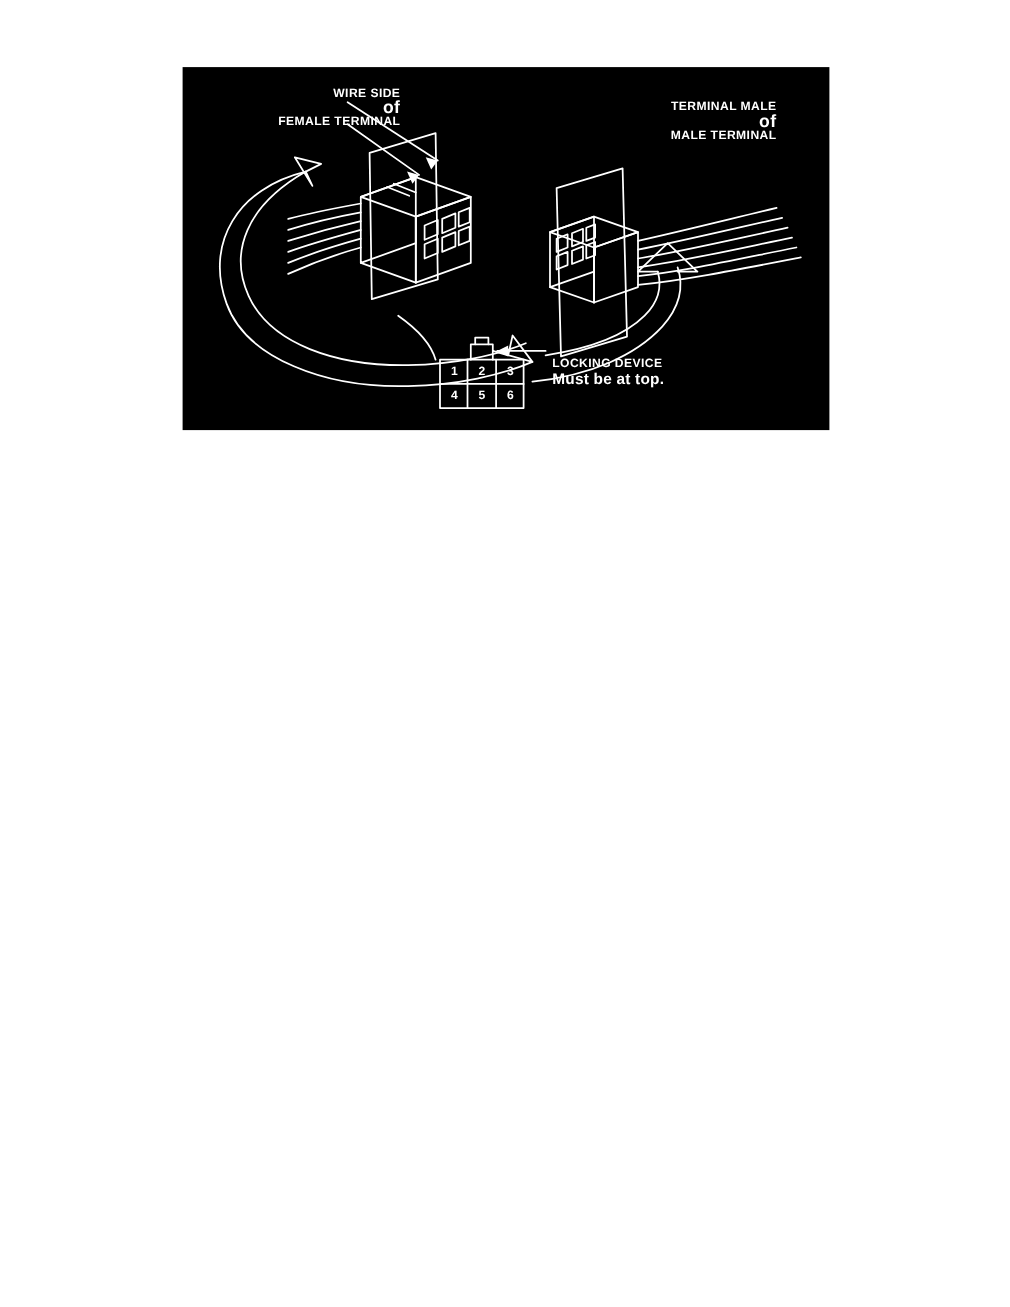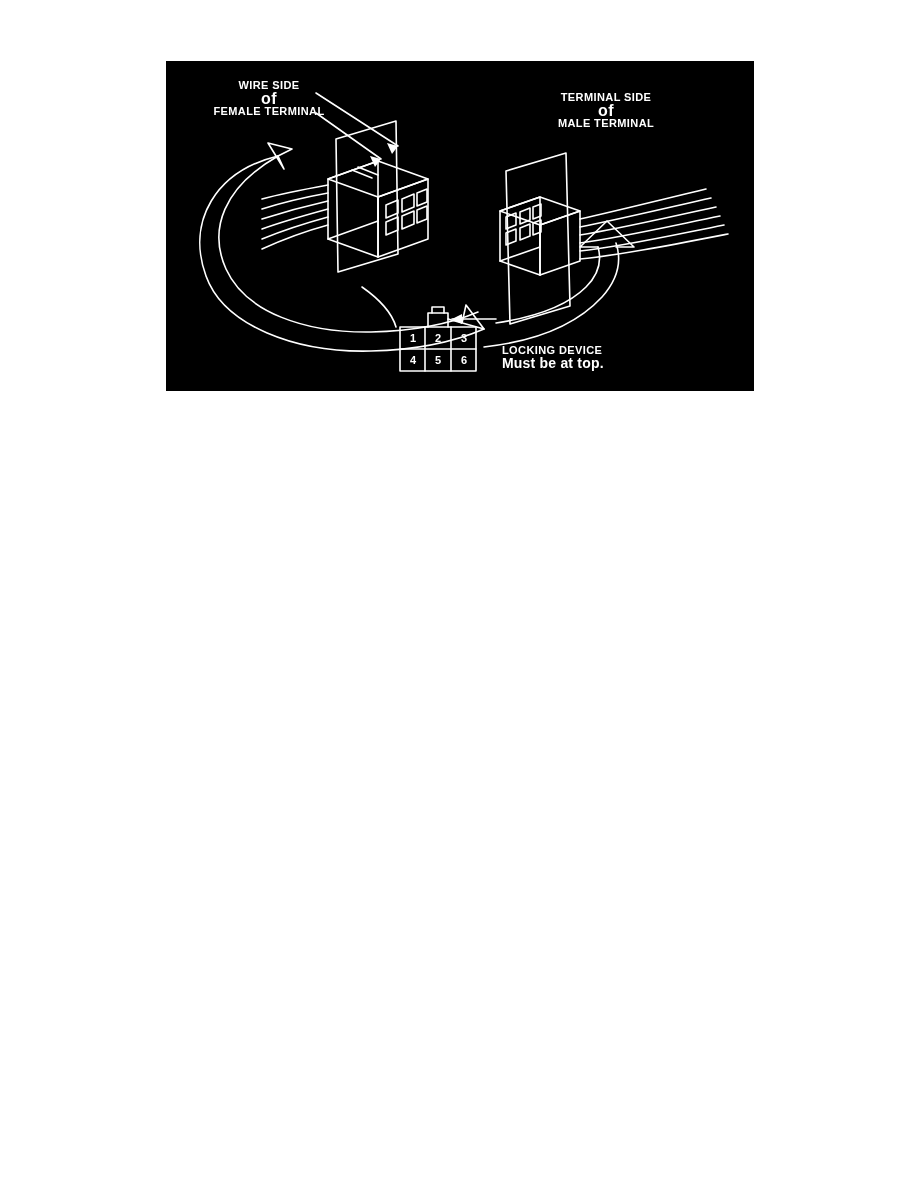--- a/index.html
+++ b/index.html
@@ -42,36 +42,36 @@
     font-weight: bold;
     font-size: 11px;
     line-height: 13px;
     letter-spacing: 0.4px;
     white-space: nowrap;
   }
   .lbl .small {
     font-weight: bold;
     font-size: 16px;
   }
-  .lbl.center { text-align: center; }
+  .lbl.center { text-align: right; }
   .lbl.left   { text-align: left; }
 
   #label-wire-side {
     left: 8px;
     top: 18px;
     width: 190px;
   }
   #label-terminal-side {
     left: 340px;
     top: 30px;
     width: 200px;
   }
   #label-locking {
     left: 336px;
-    top: 283px;
+    top: 264px;
     width: 230px;
   }
   #label-locking .line2 {
     font-size: 14px;
     letter-spacing: 0.2px;
   }
 
   
   .pin {
     position: absolute;
@@ -185,21 +185,21 @@
     </g>
   </svg>
 
   <div class="lbl center" id="label-wire-side">
     <div>WIRE SIDE</div>
     <div class="small">of</div>
     <div>FEMALE TERMINAL</div>
   </div>
 
   <div class="lbl center" id="label-terminal-side">
-    <div>TERMINAL SIDE</div>
+    <div>TERMINAL MALE</div>
     <div class="small">of</div>
     <div>MALE TERMINAL</div>
   </div>
 
   <div class="lbl left" id="label-locking">
     <div>LOCKING DEVICE</div>
     <div class="line2">Must be at top.</div>
   </div>
 
   <div class="pin" style="left:240px; top:271px;">1</div>

